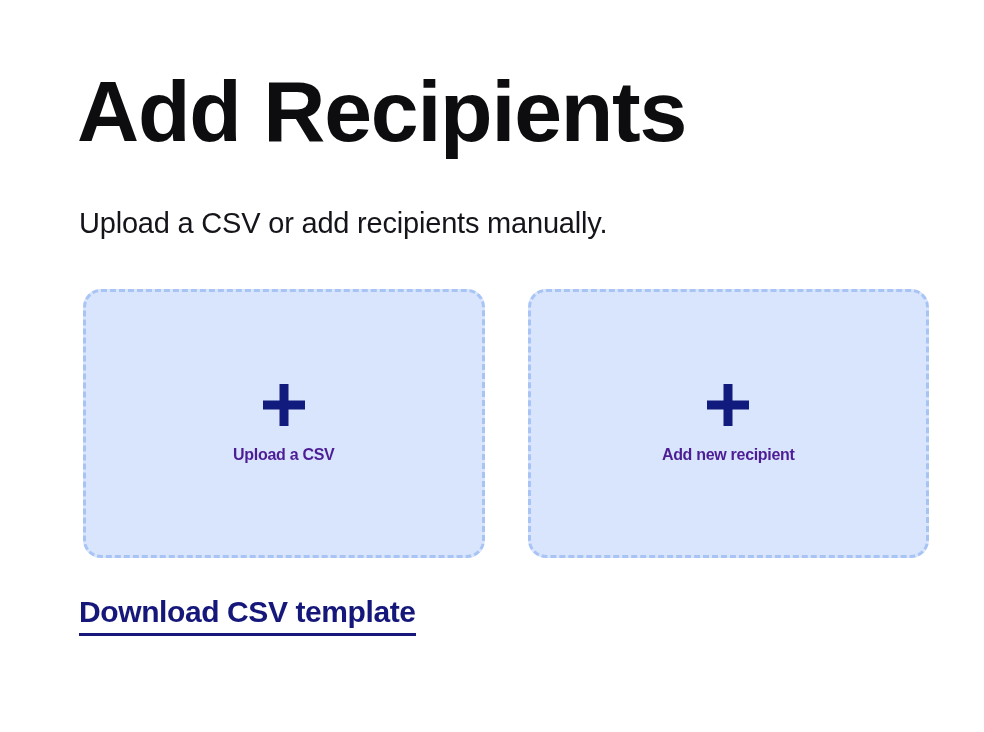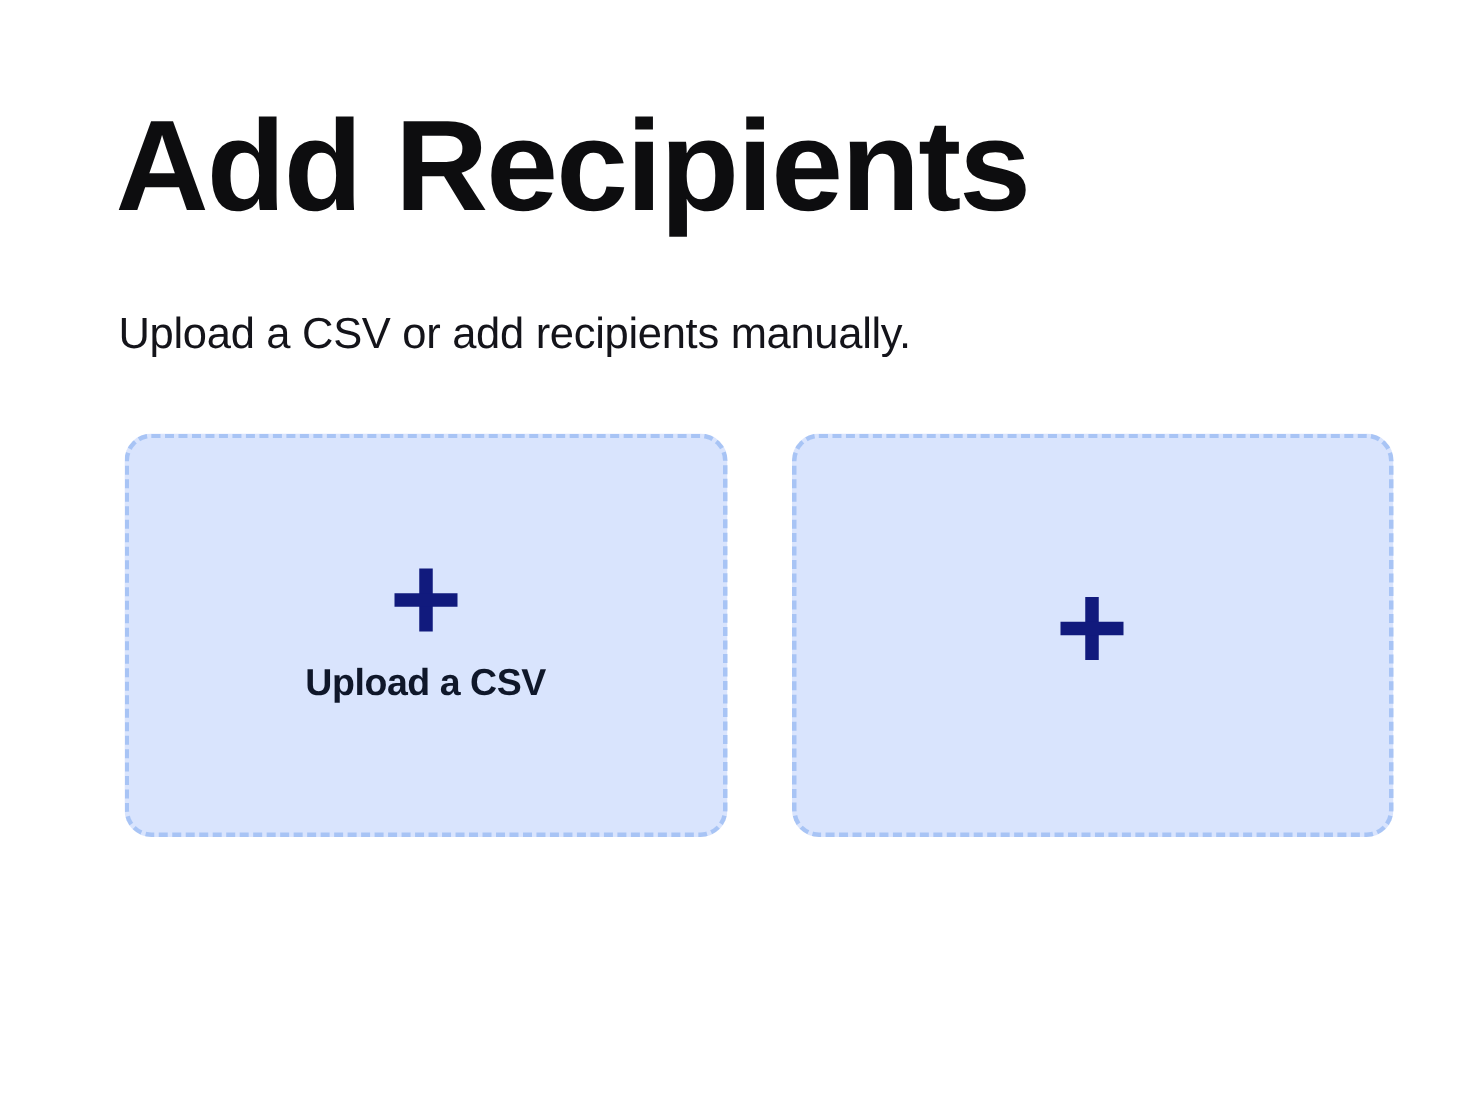--- a/index.html
+++ b/index.html
@@ -94,25 +94,25 @@
   }
   .plus-icon::after {
     top: 50%;
     left: 1px;
     width: 42px;
     height: 9px;
     transform: translateY(-50%);
   }
 
   .card-label {
-    font-size: 25px;
+    font-size: 16px;
     line-height: 1.2;
     font-weight: 700;
     letter-spacing: -0.3px;
-    color: #0f172a;
+    color: #4c1d95;
     white-space: nowrap;
   }
 
   
   .template-link {
     position: absolute;
     left: 63px;
     top: 578px;
     font-size: 30px;
     line-height: 1.2;
@@ -137,18 +137,20 @@
 
   <div class="card-row">
 
     <div class="drop-card">
       <span class="plus-icon"></span>
       <span class="card-label">Upload a CSV</span>
     </div>
 
     <div class="drop-card">
       <span class="plus-icon"></span>
+      <span class="card-label">Add new recipient</span>
     </div>
 
   </div>
 
+  <a class="template-link">Download CSV template</a>
 
 </div>
 
 </body></html>

